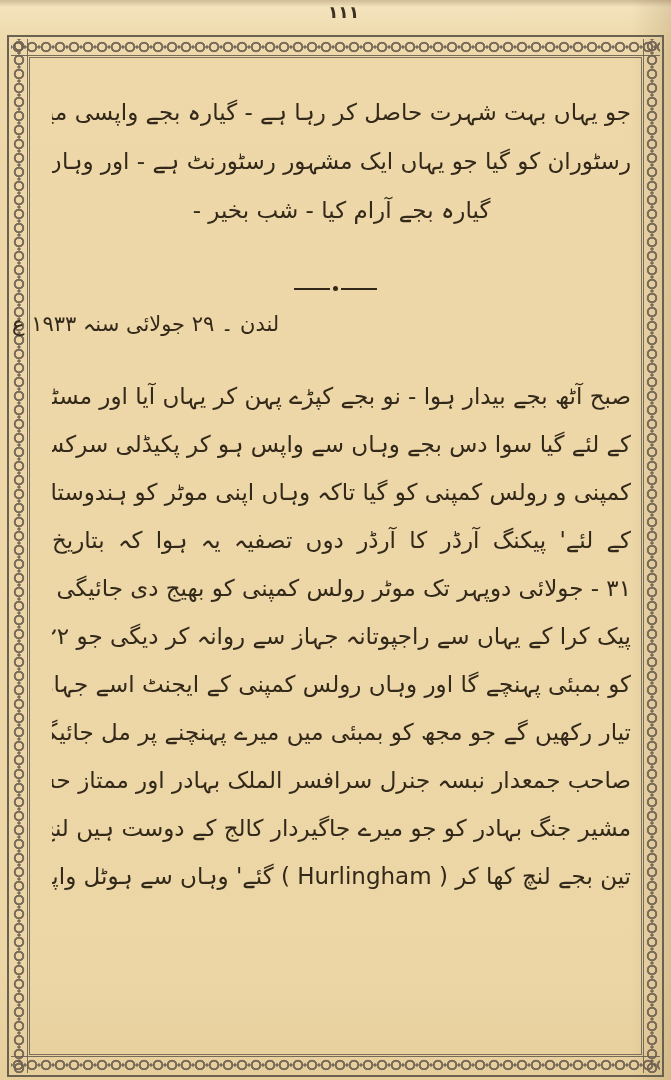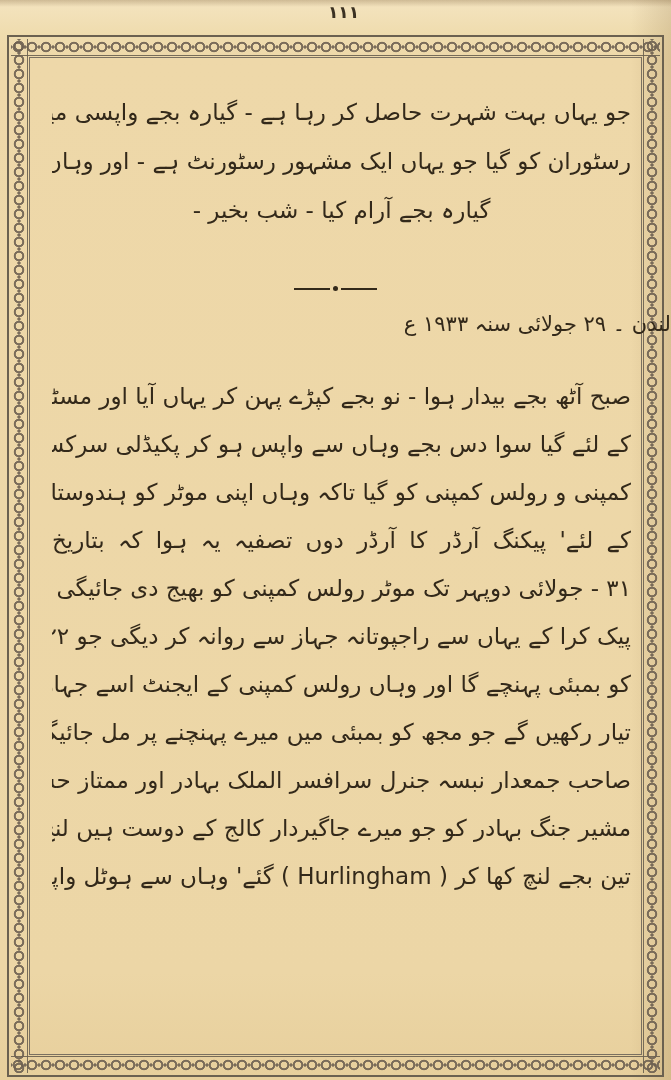--- a/index.html
+++ b/index.html
@@ -49,21 +49,21 @@
   .line.center{text-align:center;text-align-last:center;}
 
   
   .divider{position:absolute;top:286px;left:0;right:0;display:flex;
            align-items:center;justify-content:center;}
   .divider .bar{width:36px;height:2px;background:#33291a;}
   .divider .dot{width:5px;height:5px;border-radius:50%;background:#33291a;margin:0 3px;}
 
   
   .heading{position:absolute;top:302px;left:0;right:0;direction:rtl;
-           text-align:right;font-size:21px;line-height:44px;color:#33291a;}
+           text-align:left;font-size:21px;line-height:44px;color:#33291a;padding-left:12px;}
 </style>
 </head>
 <body>
 
 <div class="page">
 
   <div class="pageno">۱۱۱</div>
 
   <div class="frame">
     <div class="strip strip-h strip-top"></div>

